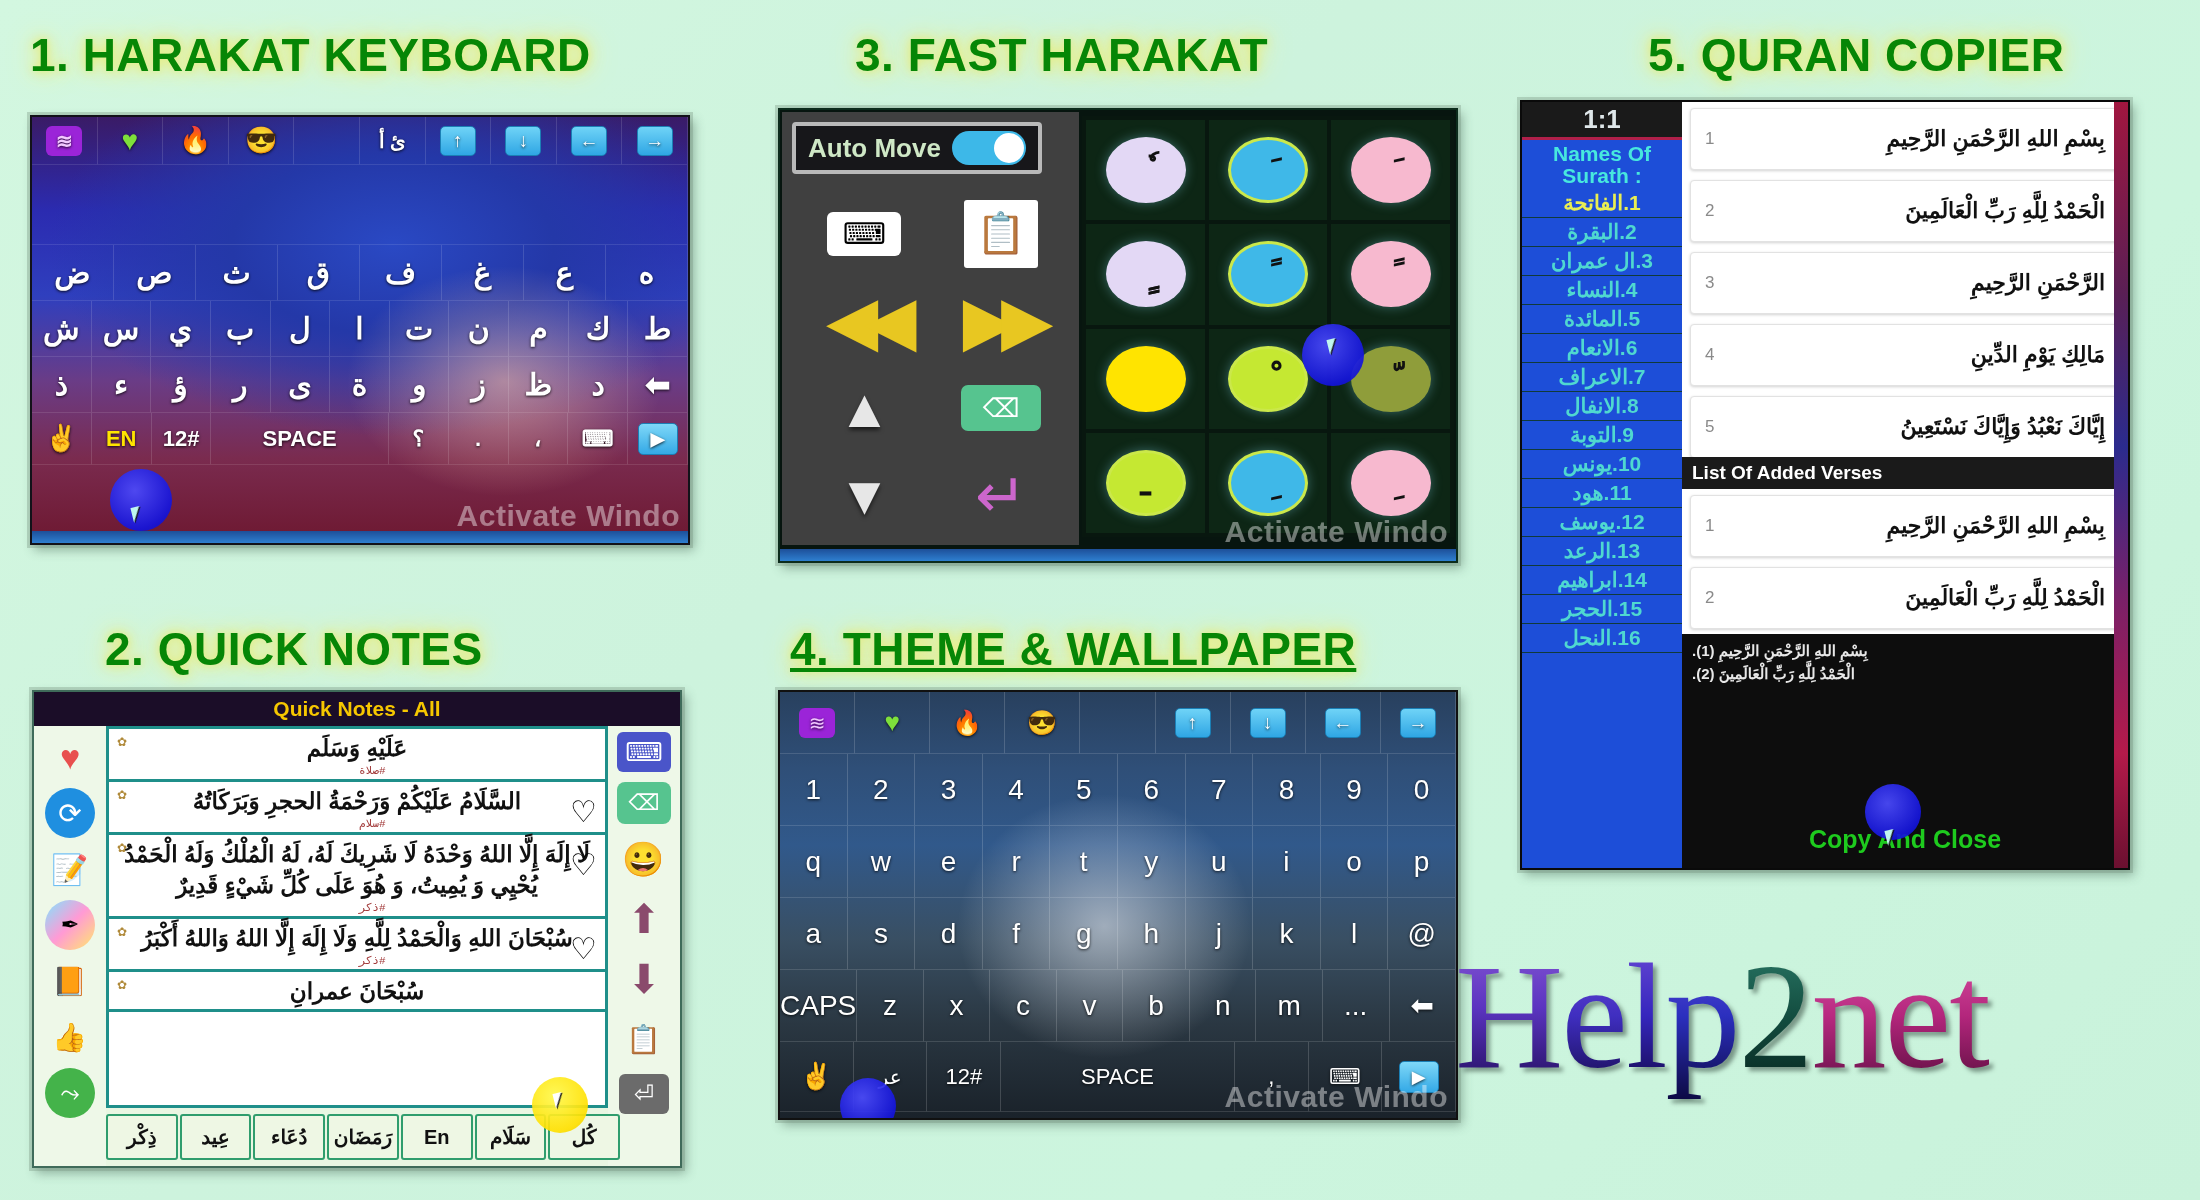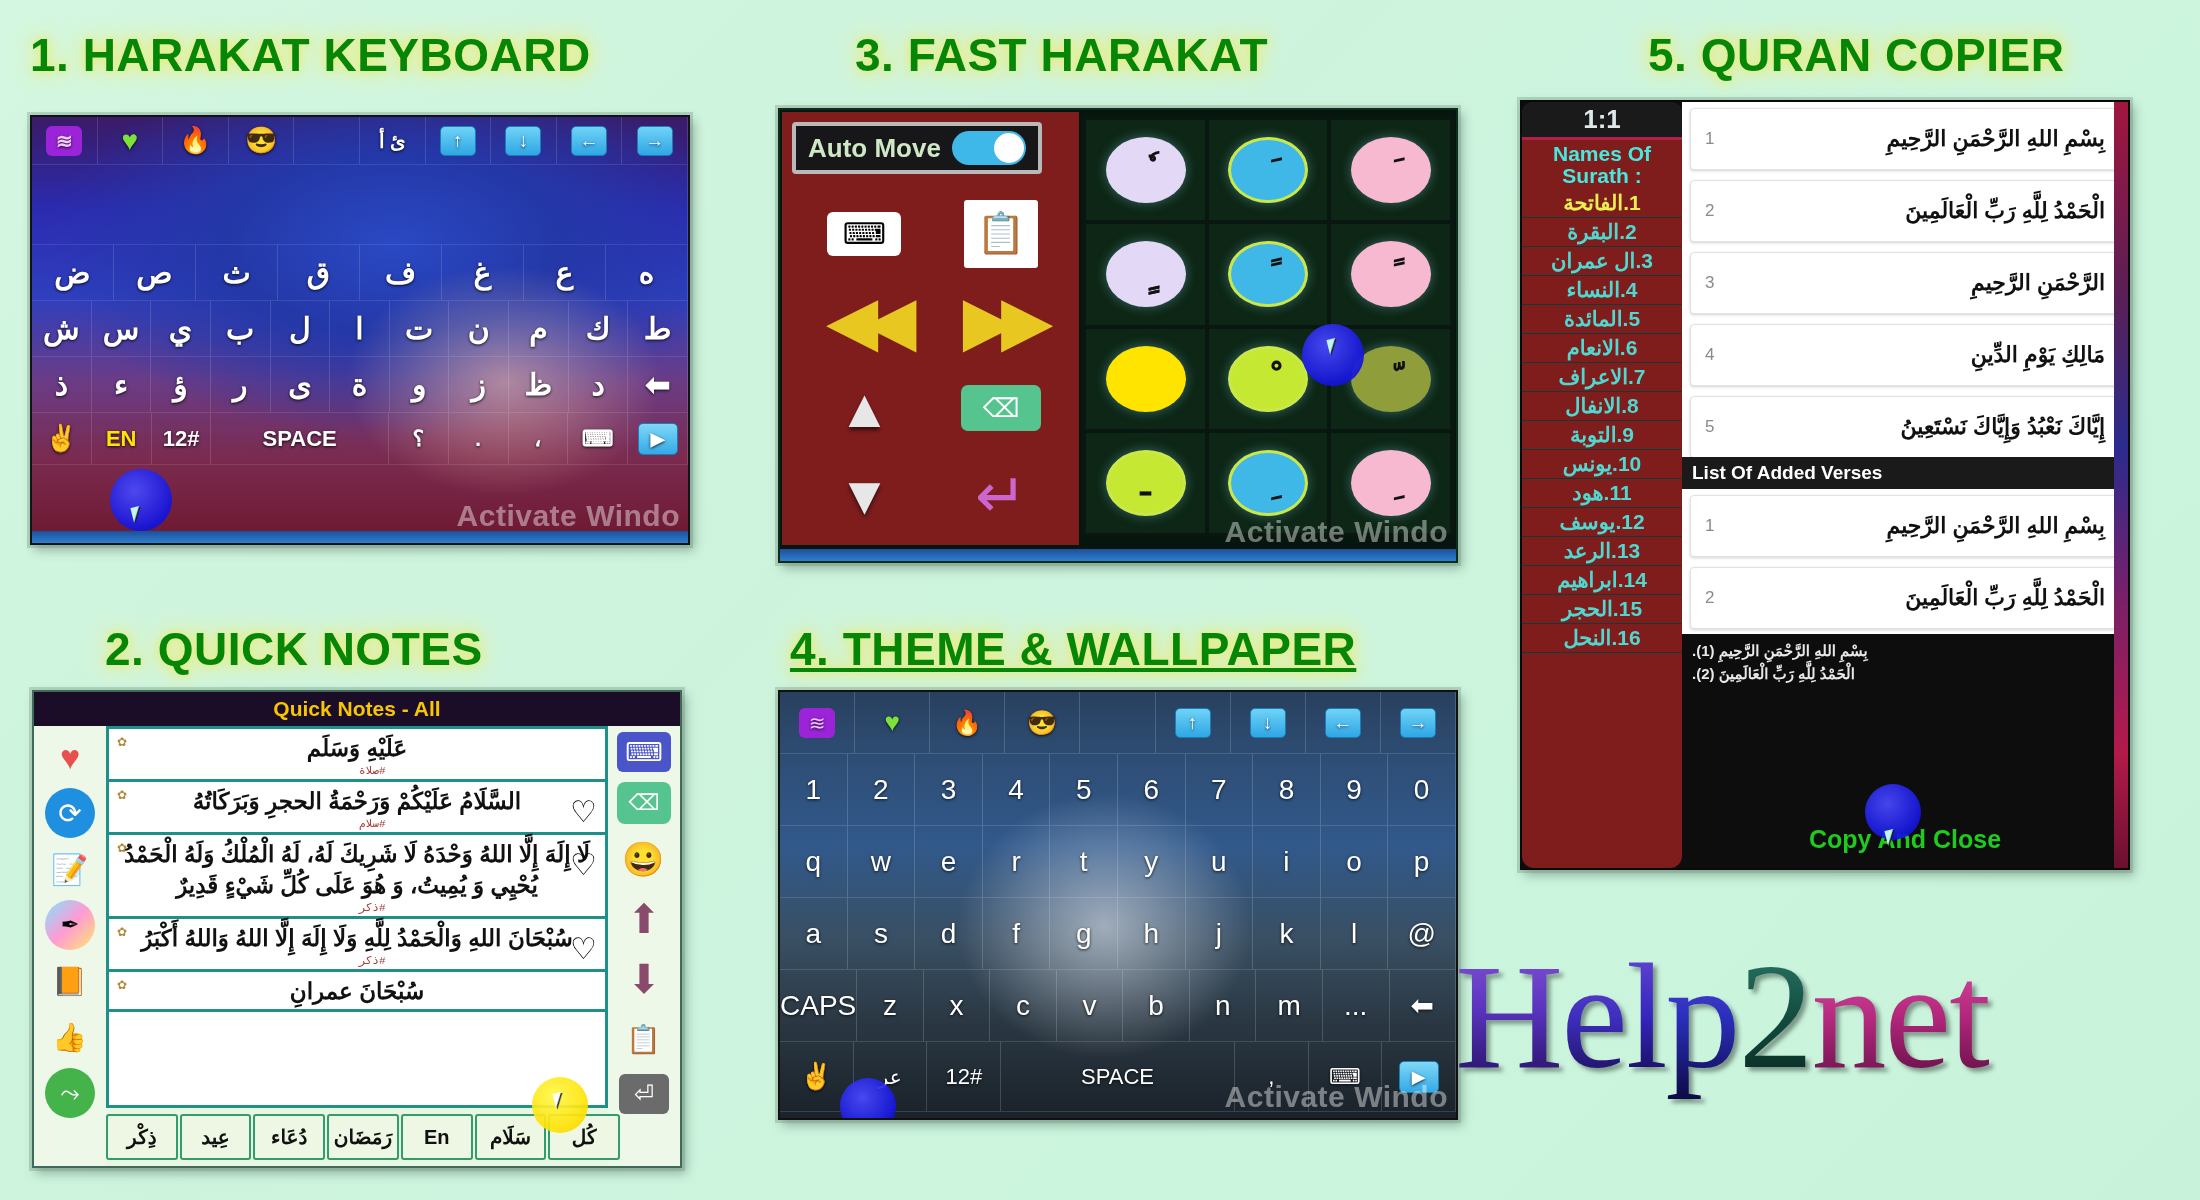--- a/index.html
+++ b/index.html
@@ -94,21 +94,21 @@
   .note .pin{position:absolute;left:8px;top:6px;font-size:12px;color:#b08a3a;}
   .note .hrt{position:absolute;right:8px;top:12px;font-size:30px;}
   #qn-tags{ position:absolute;left:72px;right:60px;bottom:6px;height:46px;display:flex;
             direction:rtl;gap:2px;}
   #qn-tags .tg{flex:1;background:#eef7e4;border:2px solid #2f9d6d;border-radius:3px;
         display:flex;align-items:center;justify-content:center;font-size:20px;font-weight:700;color:#111;}
   .circ{width:50px;height:50px;border-radius:50%;display:flex;align-items:center;justify-content:center;font-size:26px;}
 
   
   #p3 { left:778px; top:108px; width:680px; height:455px; background:#07150f; border:2px solid #0c2c1c;}
-  #p3 .left{position:absolute;left:2px;top:2px;width:44%;bottom:16px;background:#7f1d1d;}
+  #p3 .left{position:absolute;left:2px;top:2px;width:44%;bottom:16px;background:#404040;}
   #p3 .right{position:absolute;right:2px;top:6px;width:55%;bottom:24px;
              display:grid;grid-template-columns:repeat(3,1fr);grid-template-rows:repeat(4,1fr);
              gap:4px;padding:4px;background:#08170f;}
   .hcell{display:flex;align-items:center;justify-content:center;background:#0d2615;}
   .hcirc{width:80px;height:66px;border-radius:50%;display:flex;align-items:center;justify-content:center;
          font-size:34px;color:#111;font-weight:700;box-shadow:0 0 12px rgba(140,230,255,.35);}
   #automove{position:absolute;left:10px;top:10px;width:84%;height:52px;background:#17171a;
             border:4px solid #b9b9b9;border-radius:4px;display:flex;align-items:center;
             justify-content:space-between;padding:0 12px;}
   #automove .lbl{color:#cfe8c6;font-size:26px;font-weight:700;}
@@ -130,21 +130,21 @@
   #p4 .kr{display:flex;width:100%;}
   #p4 .k{flex:1;display:flex;align-items:center;justify-content:center;color:#fff;
          font-size:28px;border-right:1px solid rgba(255,255,255,.16);
          border-bottom:1px solid rgba(255,255,255,.13);text-shadow:0 1px 3px rgba(0,0,0,.8);}
   #p4 .r1 .k{height:62px;font-size:24px;}
   #p4 .r2 .k,#p4 .r3 .k,#p4 .r4 .k{height:72px;}
   #p4 .r5 .k{height:70px;font-size:22px;}
 
   
   #p5{left:1520px;top:100px;width:610px;height:770px;background:#0d0d0d;border:2px solid #0a0a0a;}
-  #q-left{position:absolute;left:0;top:0;width:160px;bottom:0;background:#7f1d1d;overflow:hidden;border-radius:12px;}
+  #q-left{position:absolute;left:0;top:0;width:160px;bottom:0;background:#1d4ed8;overflow:hidden;}
   #q-ratio{height:38px;background:#1a1a1a;color:#dfe7ea;font-size:26px;font-weight:700;
            display:flex;align-items:center;justify-content:center;border-bottom:3px solid #b0204a;}
   #q-nos{color:#47e8de;font-size:21px;font-weight:700;text-align:center;line-height:1.05;padding:3px 0 2px;}
   .surah{color:#4fd8d0;font-size:21px;font-weight:700;direction:rtl;text-align:center;
          padding:2px 0;border-bottom:1px solid #113a3a;}
   .surah.sel{color:#e9ee52;}
   #q-right{position:absolute;left:160px;right:0;top:0;bottom:0;background:#fff;}
   #q-verses{position:absolute;left:0;right:0;top:0;height:355px;background:#fff;padding:6px 8px;overflow:hidden;}
   .vrow{background:#fff;border:1px solid #e2e2e2;border-radius:4px;box-shadow:0 1px 3px rgba(0,0,0,.18);
         height:62px;margin-bottom:10px;display:flex;align-items:center;padding:0 14px;}

